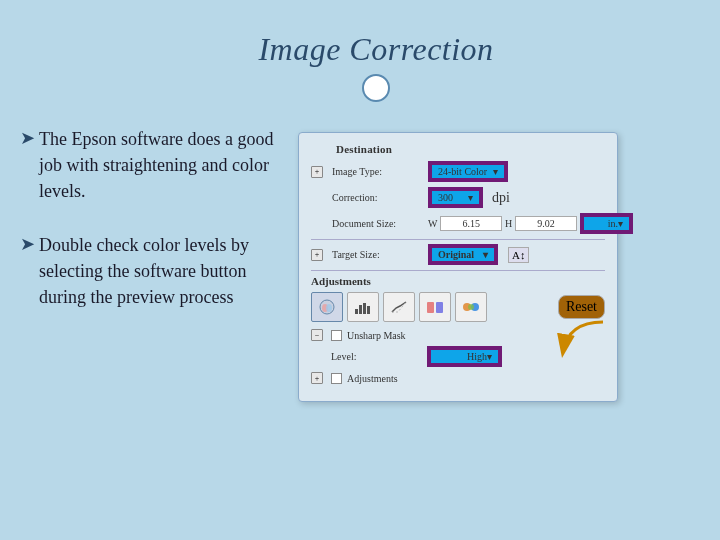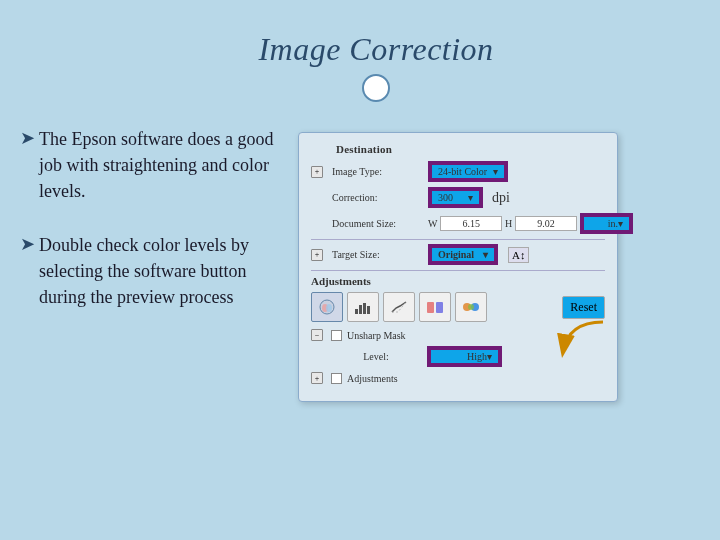--- a/index.html
+++ b/index.html
@@ -194,25 +194,25 @@
       justify-content: center;
       font-size: 14px;
     }
 
     .adj-btn.active {
       background: #d0d8e8;
       border-color: #6688aa;
     }
 
     .adj-btn-reset {
-      font-size: 12px;
+      font-size: 14px;
       padding: 3px 7px;
-      background: #0ea5e9;
+      background: #a16207;
       border: 1px solid #aaa;
-      border-radius: 2px;
+      border-radius: 8px;
       margin-left: auto;
     }
 
     .checkbox-row {
       display: flex;
       align-items: center;
       gap: 5px;
       margin-bottom: 5px;
     }
 
@@ -367,21 +367,21 @@
           </div>
           <span class="adj-btn-reset">Reset</span>
         </div>
 
         <div class="checkbox-row">
           <span class="dialog-expand-btn">−</span>
           <span class="cb-box"></span>
           <span class="cb-label">Unsharp Mask</span>
         </div>
 
-        <div class="dialog-row" style="padding-left:20px;text-align:center;">
+        <div class="dialog-row" style="padding-left:20px;">
           <span class="dialog-row-label">Level:</span>
           <span class="dialog-row-value" style="min-width:70px;padding-left:36px;">
             <span>High</span>
             <span>▾</span>
           </span>
         </div>
 
         <div class="checkbox-row" style="margin-top:4px;">
           <span class="dialog-expand-btn">+</span>
           <span class="cb-box"></span>

